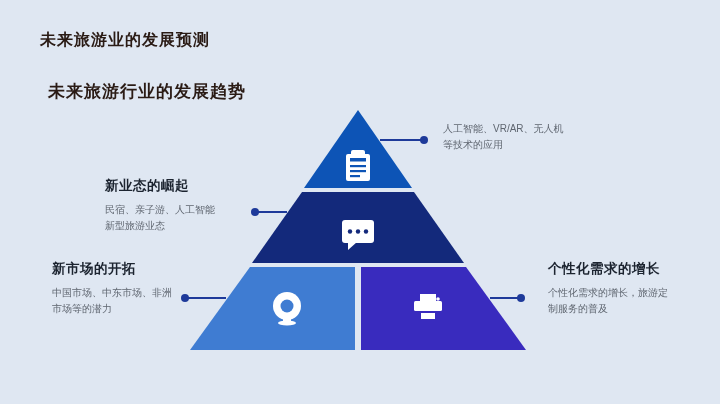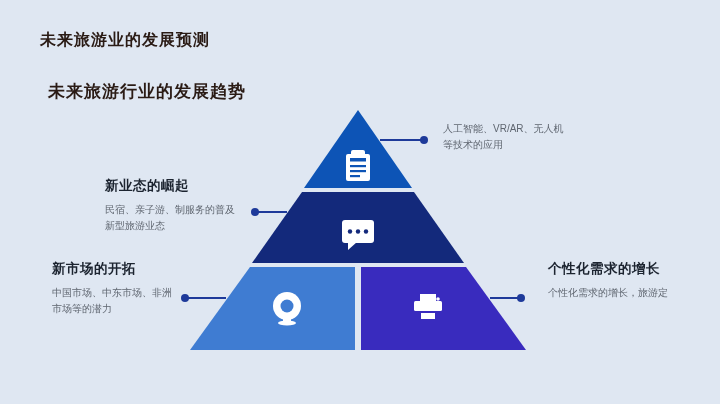--- a/index.html
+++ b/index.html
@@ -98,33 +98,34 @@
   <div class="callout" id="callout-tech">
     <div class="c-desc">
       <span>人工智能、VR/AR、无人机</span>
       <span>等技术的应用</span>
     </div>
   </div>
 
   <div class="callout" id="callout-business">
     <div class="c-title">新业态的崛起</div>
     <div class="c-desc">
-      <span>民宿、亲子游、制服务的普及</span>
+      <span>民宿、亲子游、人工智能</span>
       <span>新型旅游业态</span>
     </div>
   </div>
 
   <div class="callout" id="callout-market">
     <div class="c-title">新市场的开拓</div>
     <div class="c-desc">
       <span>中国市场、中东市场、非洲</span>
       <span>市场等的潜力</span>
     </div>
   </div>
 
   <div class="callout" id="callout-custom">
     <div class="c-title">个性化需求的增长</div>
     <div class="c-desc">
       <span>个性化需求的增长，旅游定</span>
+      <span>制服务的普及</span>
     </div>
   </div>
 
 </div>
 
 </body></html>

